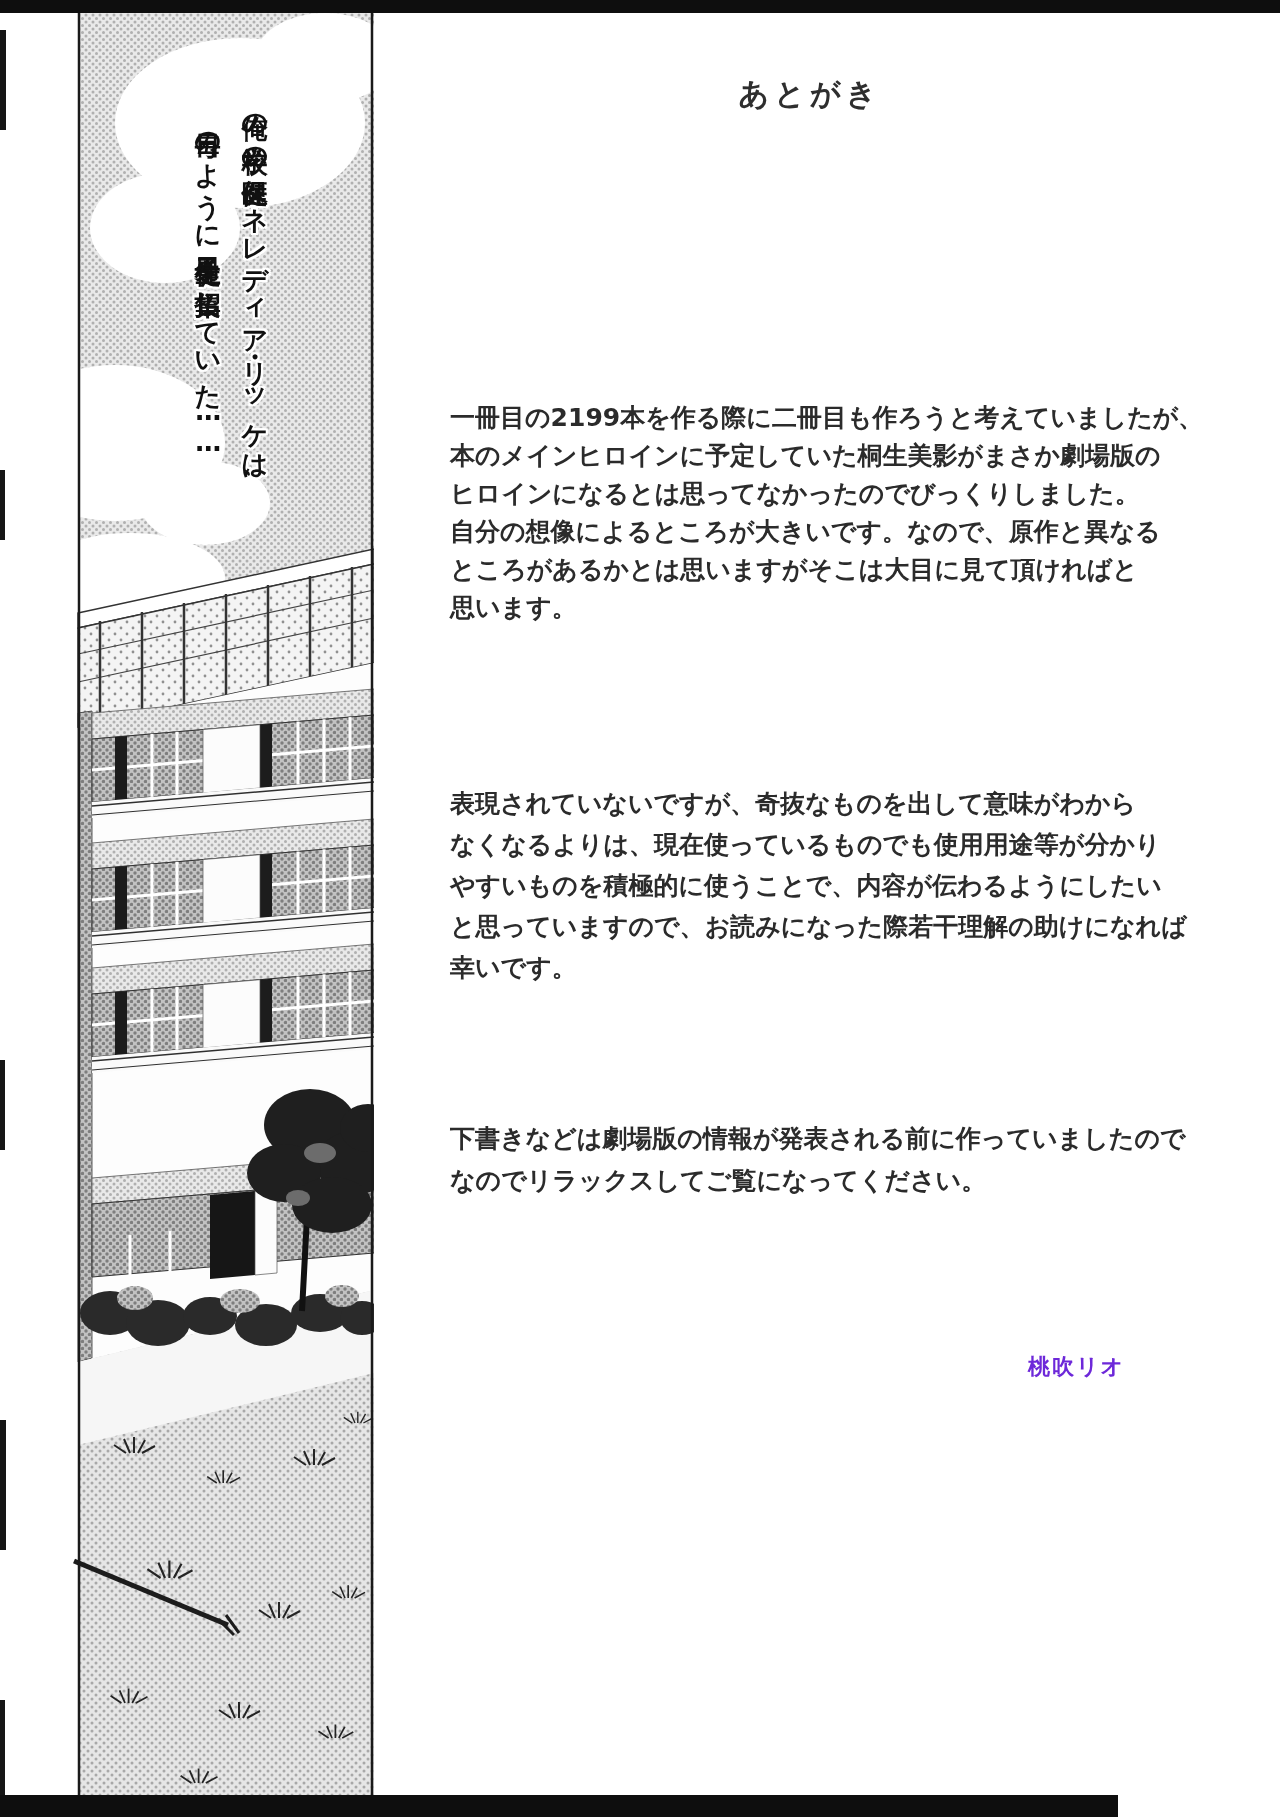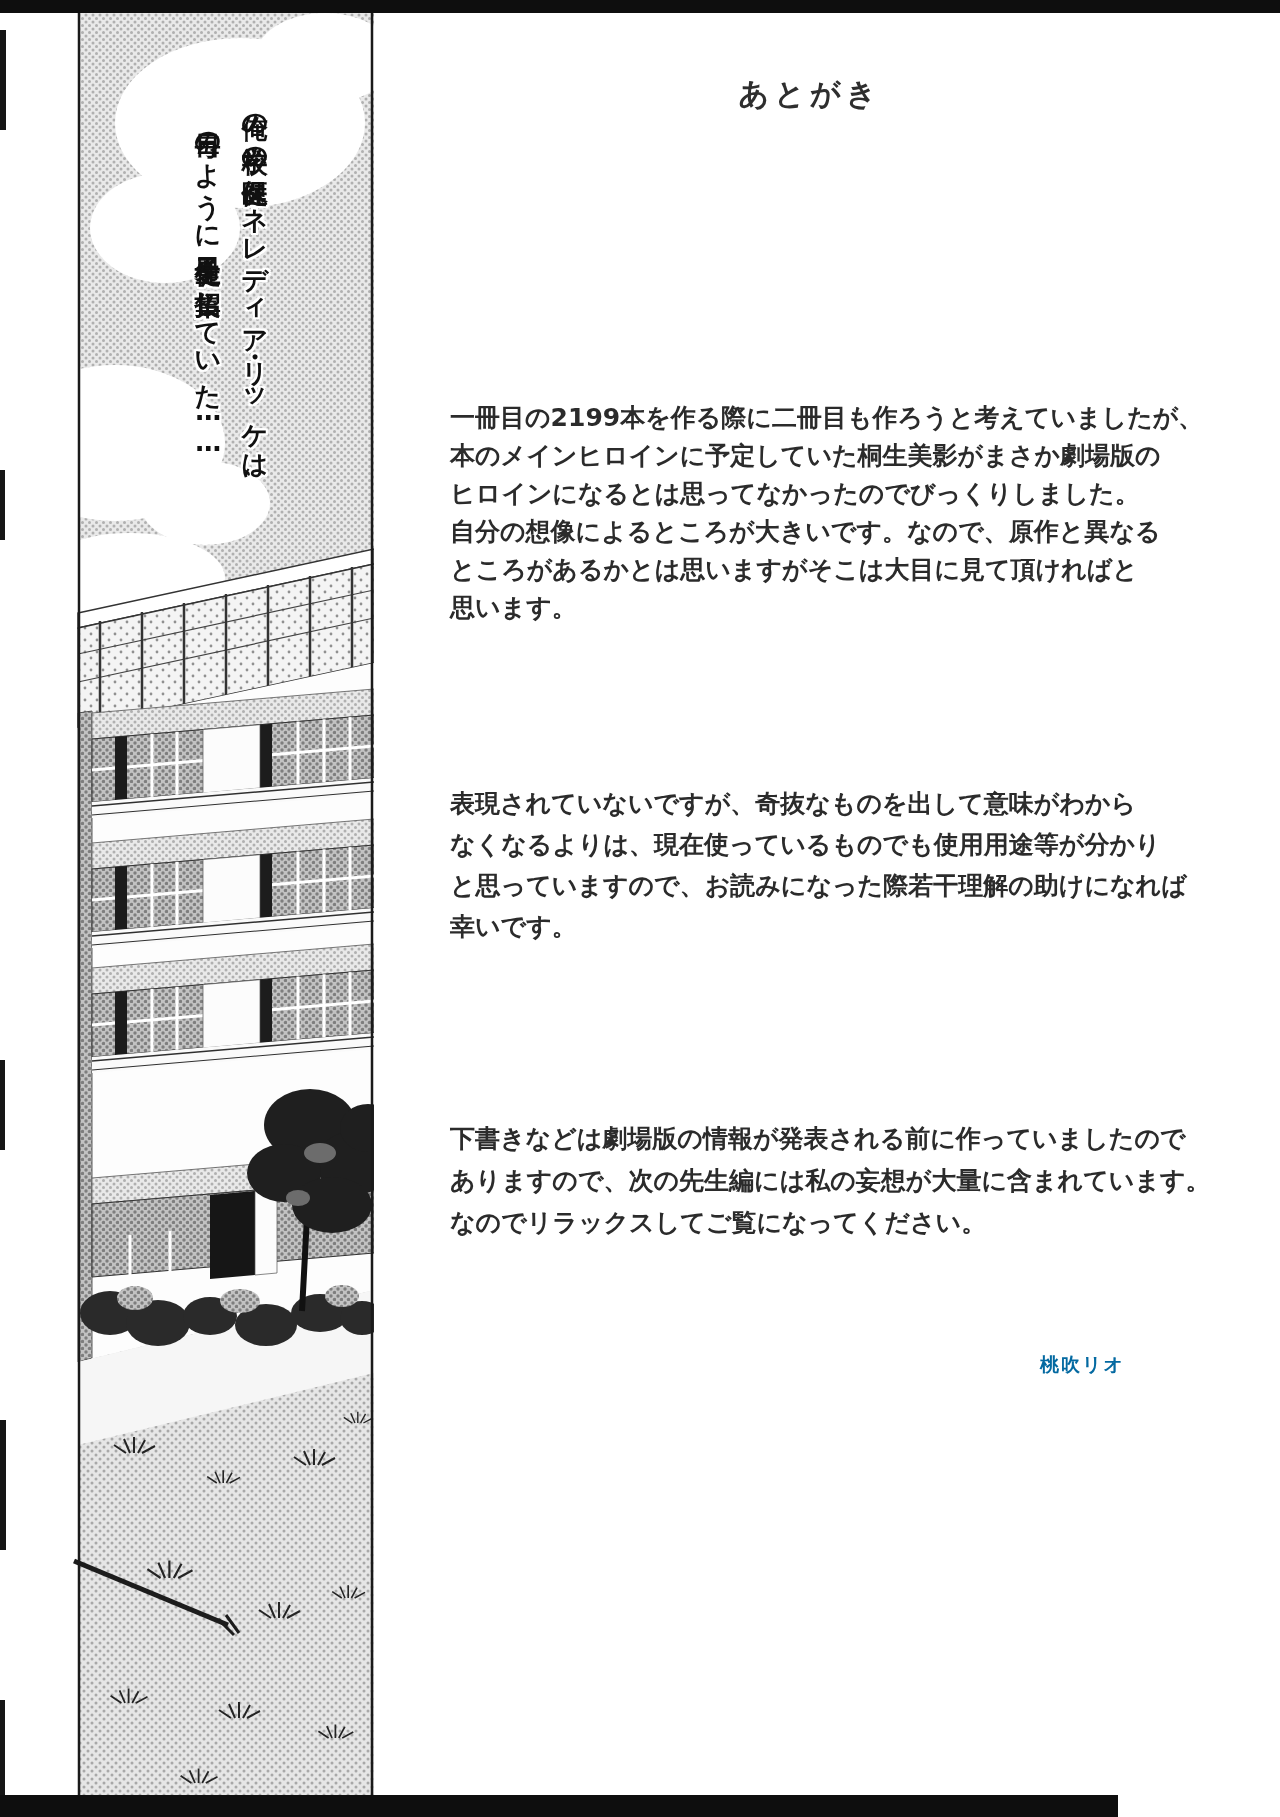--- a/index.html
+++ b/index.html
@@ -32,22 +32,22 @@
     position:absolute;left:450px;z-index:4;
     font-size:25px;font-weight:600;color:#2b2b2b;
     white-space:nowrap;
   }
   .p1{top:255px;line-height:38px;}
   .p2{top:399px;line-height:38px;}
   .p3{top:783px;line-height:41px;}
   .p4{top:1118px;line-height:42px;}
   .signature{
     position:absolute;left:840px;top:1352px;width:285px;
-    text-align:right;font-size:19px;font-weight:700;
-    letter-spacing:2px;color:#0369a1;z-index:4;
+    text-align:right;font-size:22px;font-weight:700;
+    letter-spacing:2px;color:#6d28d9;z-index:4;
   }
 </style>
 </head>
 <body>
 
 <div class="page">
 
   <div class="scan-bar" style="left:0;top:0;width:1280px;height:13px;"></div>
   <div class="scan-bar" style="left:0;top:1795px;width:1118px;height:22px;"></div>
   <div class="edge-mark" style="left:0;top:30px;width:6px;height:100px;"></div>
@@ -214,25 +214,25 @@
     <div>本のメインヒロインに予定していた桐生美影がまさか劇場版の</div>
     <div>ヒロインになるとは思ってなかったのでびっくりしました。</div>
     <div>自分の想像によるところが大きいです。なので、原作と異なる</div>
     <div>ところがあるかとは思いますがそこは大目に見て頂ければと</div>
     <div>思います。</div>
   </div>
 
   <div class="para p3">
     <div>表現されていないですが、奇抜なものを出して意味がわから</div>
     <div>なくなるよりは、現在使っているものでも使用用途等が分かり</div>
+    <div>やすいものを積極的に使うことで、内容が伝わるようにしたい</div>
     <div>と思っていますので、お読みになった際若干理解の助けになれば</div>
     <div>幸いです。</div>
   </div>
 
   <div class="para p4">
     <div>下書きなどは劇場版の情報が発表される前に作っていましたので</div>
-    <div>ありますので、次の先生編には私の妄想が大量に含まれています。</div>
     <div>なのでリラックスしてご覧になってください。</div>
   </div>
 
   <div class="signature">桃吹リオ</div>
 
 </div>
 
 </body></html>

